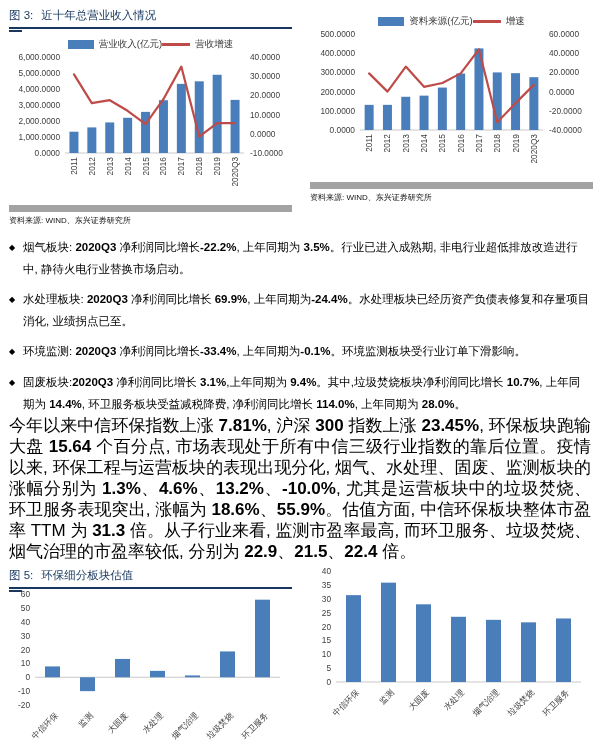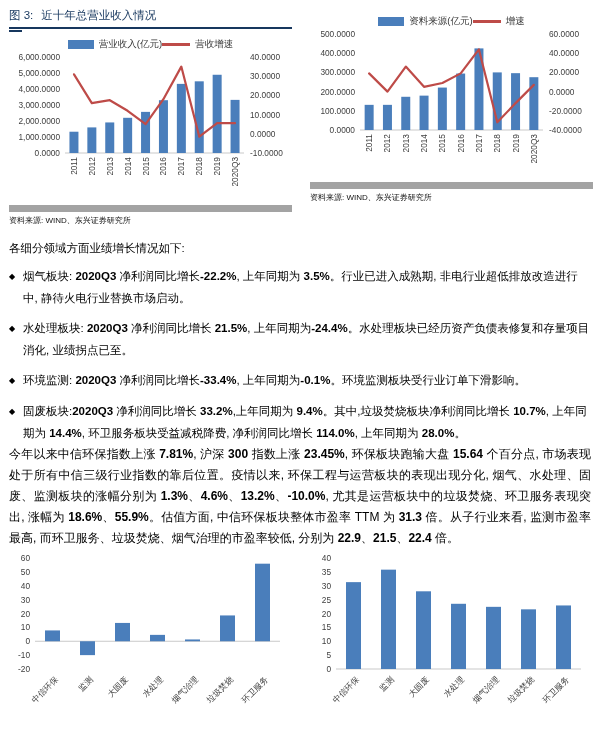--- a/index.html
+++ b/index.html
@@ -21,21 +21,21 @@
   .sw-bar{display:inline-block;width:26px;height:9px;background:#4A7EBB;margin-right:5px}
   .sw-line{display:inline-block;width:28px;height:3px;background:#BE4B48;margin-right:5px}
   svg{display:block}
   svg .tk{font-size:8.3px;fill:#404040;font-family:"Liberation Sans","DejaVu Sans",sans-serif}
   .fig-src{border-top:7px solid #a3a3a3;margin-top:14px;padding:3px 0 2px 0;font-size:8px;color:#111}
   .intro{font-size:11.5px;margin:12px 0 4px 0;line-height:1.5}
   .li{display:flex;margin:8px 0 0 0;line-height:22px;font-size:11.5px}
   .li .marker{width:14px;flex:0 0 14px;font-size:8px;color:#000;padding-top:1px}
   .li .btext{flex:1}
   .sec-head{font-size:12.5px;font-weight:bold;margin:14px 0 6px 0}
-  .para{font-size:12px;line-height:21px;margin:0 0 0 0;text-align:justify}
+  .para{font-size:17px;line-height:21px;margin:0 0 0 0;text-align:justify}
   .bottom-row{margin-top:4px}
   b{font-family:"Liberation Sans","DejaVu Sans",sans-serif}
 </style>
 </head>
 <body>
 
 <div class="page">
 
   <div class="figrow">
 
@@ -139,44 +139,47 @@
           <text class="tk" x="171.95" y="106" text-anchor="end" transform="rotate(-90 171.95 106)">2017</text>
           <text class="tk" x="190.25" y="106" text-anchor="end" transform="rotate(-90 190.25 106)">2018</text>
           <text class="tk" x="208.55" y="106" text-anchor="end" transform="rotate(-90 208.55 106)">2019</text>
           <text class="tk" x="226.85" y="106" text-anchor="end" transform="rotate(-90 226.85 106)">2020Q3</text>
         </svg>
       <div class="fig-src">资料来源: WIND、东兴证券研究所</div>
     </div>
 
   </div>
 
-  <p class="intro">各细分领域方面业绩增长情况如下:</p>
 
   <div class="li">
     <span class="marker">◆</span>
     <span class="btext">烟气板块: <b>2020Q3</b> 净利润同比增长<b>-22.2%</b>, 上年同期为 <b>3.5%</b>。行业已进入成熟期, 非电行业超低排放改造进行中, 静待火电行业替换市场启动。</span>
   </div>
   <div class="li">
     <span class="marker">◆</span>
-    <span class="btext">水处理板块: <b>2020Q3</b> 净利润同比增长 <b>21.5%</b>, 上年同期为<b>-24.4%</b>。水处理板块已经历资产负债表修复和存量项目消化, 业绩拐点已至。</span>
+    <span class="btext">水处理板块: <b>2020Q3</b> 净利润同比增长 <b>69.9%</b>, 上年同期为<b>-24.4%</b>。水处理板块已经历资产负债表修复和存量项目消化, 业绩拐点已至。</span>
   </div>
   <div class="li">
     <span class="marker">◆</span>
     <span class="btext">环境监测: <b>2020Q3</b> 净利润同比增长<b>-33.4%</b>, 上年同期为<b>-0.1%</b>。环境监测板块受行业订单下滑影响。</span>
   </div>
   <div class="li">
     <span class="marker">◆</span>
-    <span class="btext">固废板块:<b>2020Q3</b> 净利润同比增长 <b>33.2%</b>,上年同期为 <b>9.4%</b>。其中,垃圾焚烧板块净利润同比增长 <b>10.7%</b>, 上年同期为 <b>14.4%</b>, 环卫服务板块受益减税降费, 净利润同比增长 <b>114.0%</b>, 上年同期为 <b>28.0%</b>。</span>
+    <span class="btext">固废板块:<b>2020Q3</b> 净利润同比增长 <b>3.1%</b>,上年同期为 <b>9.4%</b>。其中,垃圾焚烧板块净利润同比增长 <b>10.7%</b>, 上年同期为 <b>14.4%</b>, 环卫服务板块受益减税降费, 净利润同比增长 <b>114.0%</b>, 上年同期为 <b>28.0%</b>。</span>
   </div>
 
   <p class="para">今年以来中信环保指数上涨 <b>7.81%</b>, 沪深 <b>300</b> 指数上涨 <b>23.45%</b>, 环保板块跑输大盘 <b>15.64</b> 个百分点, 市场表现处于所有中信三级行业指数的靠后位置。疫情以来, 环保工程与运营板块的表现出现分化, 烟气、水处理、固废、监测板块的涨幅分别为 <b>1.3%</b>、<b>4.6%</b>、<b>13.2%</b>、<b>-10.0%</b>, 尤其是运营板块中的垃圾焚烧、环卫服务表现突出, 涨幅为 <b>18.6%</b>、<b>55.9%</b>。估值方面, 中信环保板块整体市盈率 TTM 为 <b>31.3</b> 倍。从子行业来看, 监测市盈率最高, 而环卫服务、垃圾焚烧、烟气治理的市盈率较低, 分别为 <b>22.9</b>、<b>21.5</b>、<b>22.4</b> 倍。</p>
 
   <div class="figrow bottom-row">
 
     <div class="fig">
+      <div class="fig-head">
+        <span>图 5:</span>
+        <span>环保细分板块估值</span>
+      </div>
       <svg width="283" height="158">
           <text class="tk" x="21" y="8" text-anchor="end">60</text>
           <text class="tk" x="21" y="21.875" text-anchor="end">50</text>
           <text class="tk" x="21" y="35.75" text-anchor="end">40</text>
           <text class="tk" x="21" y="49.625" text-anchor="end">30</text>
           <text class="tk" x="21" y="63.5" text-anchor="end">20</text>
           <text class="tk" x="21" y="77.375" text-anchor="end">10</text>
           <text class="tk" x="21" y="91.25" text-anchor="end">0</text>
           <text class="tk" x="21" y="105.125" text-anchor="end">-10</text>
           <text class="tk" x="21" y="119" text-anchor="end">-20</text>

